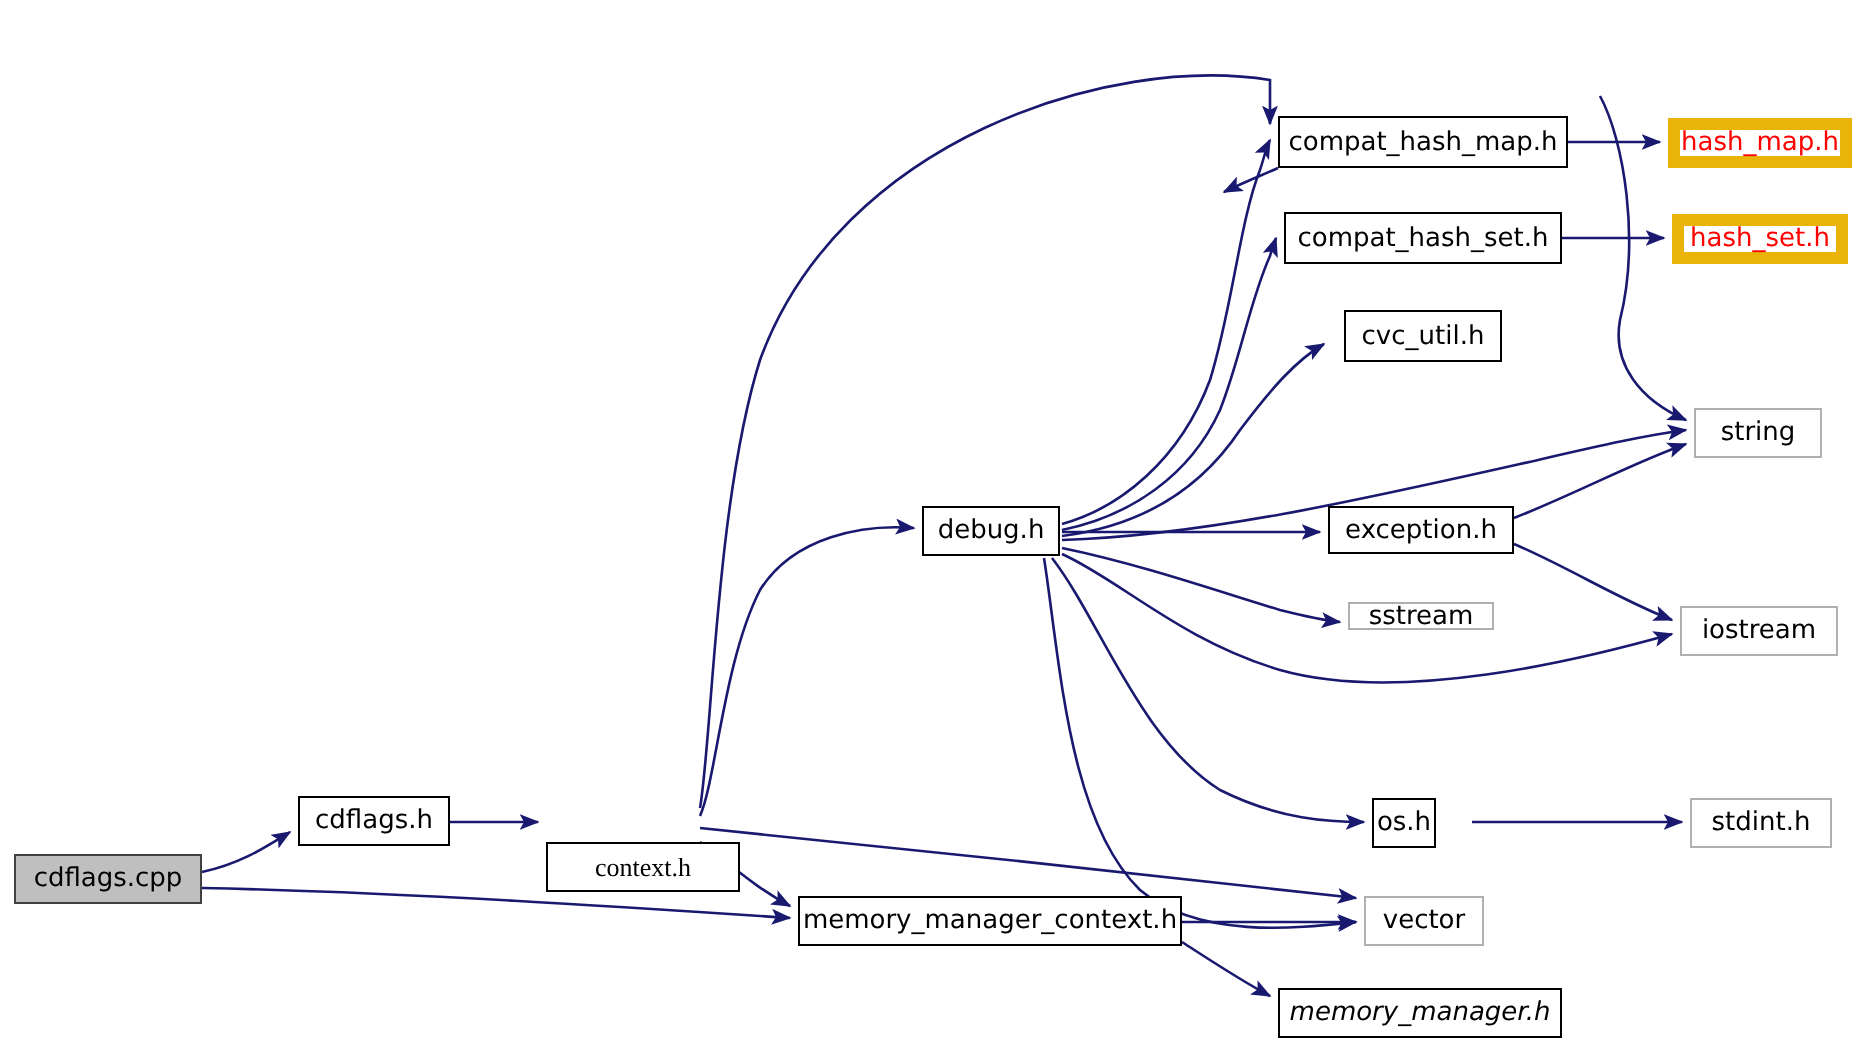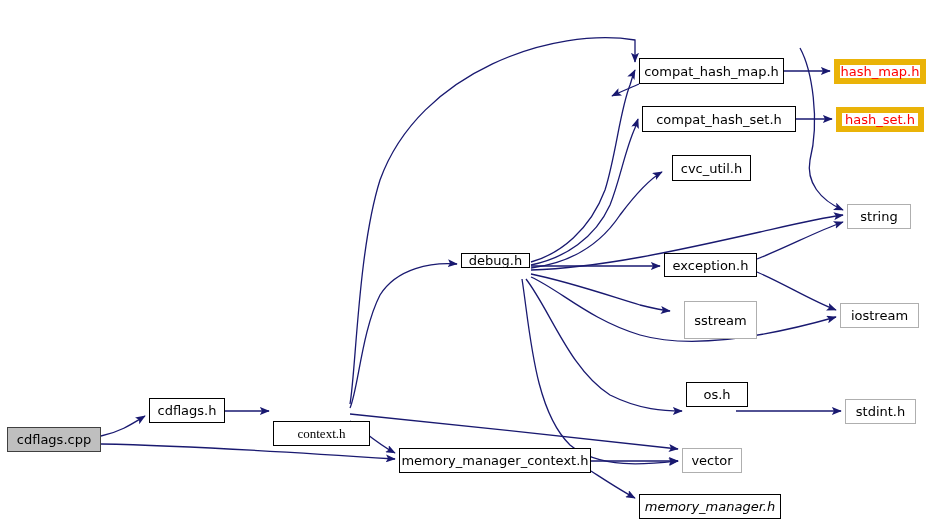--- a/index.html
+++ b/index.html
@@ -106,51 +106,51 @@
       </div>
       <div class="gnode local" style="left: 273px; top: 421px; width: 97px; height: 25px; font-family: Liberation Serif, serif;">
         <span>context.h</span>
       </div>
       <div class="gnode local" style="left: 399px; top: 448px; width: 192px; height: 25px;">
         <span>memory_manager_context.h</span>
       </div>
       <div class="gnode local" style="left: 639px; top: 494px; width: 142px; height: 25px; font-style: italic;">
         <span>memory_manager.h</span>
       </div>
-      <div class="gnode local" style="left: 461px; top: 253px; width: 69px; height: 15px;">
+      <div class="gnode local" style="left: 461px; top: 253px; width: 69px; height: 25px;">
         <span>debug.h</span>
       </div>
       <div class="gnode local" style="left: 639px; top: 58px; width: 145px; height: 26px;">
         <span>compat_hash_map.h</span>
       </div>
-      <div class="gnode local" style="left: 642px; top: 106px; width: 154px; height: 26px;">
+      <div class="gnode local" style="left: 642px; top: 106px; width: 139px; height: 26px;">
         <span>compat_hash_set.h</span>
       </div>
       <div class="gnode local" style="left: 672px; top: 155px; width: 79px; height: 26px;">
         <span>cvc_util.h</span>
       </div>
       <div class="gnode local" style="left: 664px; top: 253px; width: 93px; height: 24px;">
         <span>exception.h</span>
       </div>
-      <div class="gnode local" style="left: 686px; top: 382px; width: 62px; height: 25px; text-align: right;">
+      <div class="gnode local" style="left: 686px; top: 399px; width: 32px; height: 25px; text-align: right;">
         <span>os.h</span>
       </div>
       <div class="gnode missing" style="left: 834px; top: 59px; width: 92px; height: 25px;">
         <span>hash_map.h</span>
       </div>
       <div class="gnode missing" style="left: 836px; top: 107px; width: 88px; height: 25px;">
         <span>hash_set.h</span>
       </div>
       <div class="gnode system" style="left: 847px; top: 204px; width: 64px; height: 25px;">
         <span>string</span>
       </div>
       <div class="gnode system" style="left: 840px; top: 303px; width: 79px; height: 25px;">
         <span>iostream</span>
       </div>
-      <div class="gnode system" style="left: 674px; top: 301px; width: 73px; height: 38px; margin-left: 10px;">
+      <div class="gnode system" style="left: 674px; top: 301px; width: 73px; height: 14px;">
         <span>sstream</span>
       </div>
       <div class="gnode system" style="left: 845px; top: 399px; width: 71px; height: 25px;">
         <span>stdint.h</span>
       </div>
       <div class="gnode system" style="left: 682px; top: 448px; width: 60px; height: 25px;">
         <span>vector</span>
       </div>
     </div>
 

